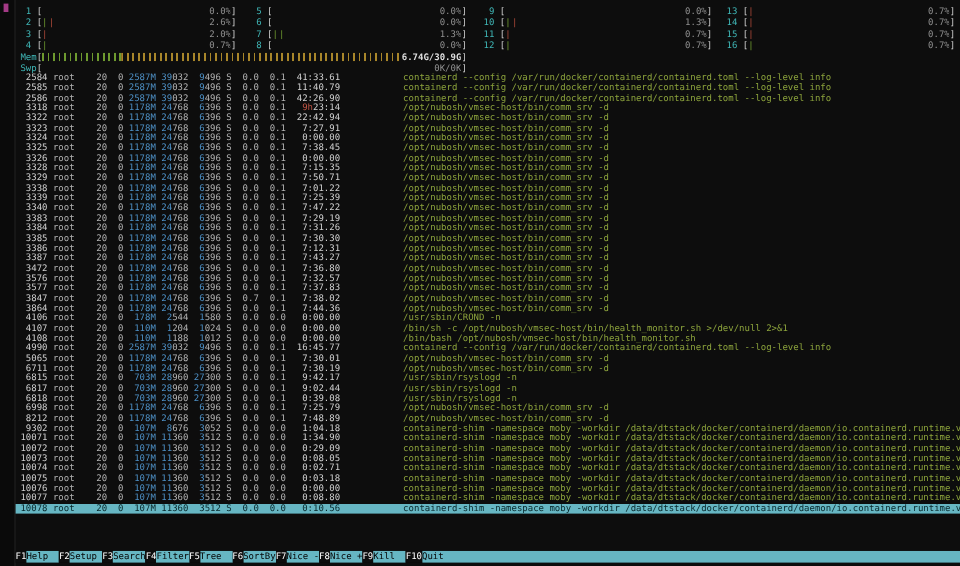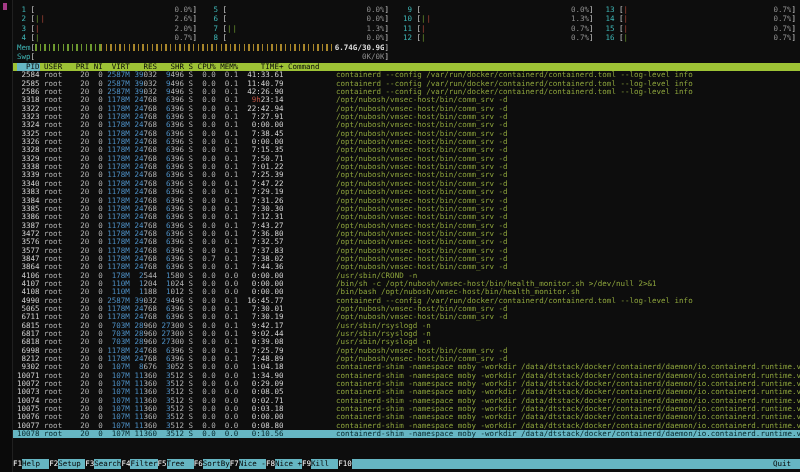--- a/index.html
+++ b/index.html
@@ -40,22 +40,22 @@
   .c-cmd{color:var(--grn);margin-left:48px;}
   .c-time{color:#cfcfcf;}
   .c-red{color:var(--red);}
   .prow.selected{background:var(--selc);}
   .prow.selected span{color:#06272b !important;}
 
   
   .fnbar{position:absolute;left:0;bottom:3px;width:787px;height:10px;line-height:10px;display:flex;
          background:#0d0d0d;white-space:pre;overflow:hidden;}
   .fk{color:#ffffff;background:#0d0d0d;}
-  .fl{background:var(--selc);color:#050505;text-align:right;}
-  .fl.last{flex:1;padding-left:41px;}
+  .fl{background:var(--selc);color:#050505;}
+  .fl.last{flex:1;}
 </style>
 </head>
 <body>
 
 <div class="screen">
   <div class="gutter">
     <div class="cursor-dot"></div>
   </div>
 
   <div class="term">
@@ -106,21 +106,20 @@
         </div>
         <div class="info">
           
         </div>
         <div class="info">
           
         </div>
       </div>
     </div>
 
-    <div class="thead" id="thead"><span class="sorted">  PID</span><span> USER   PRI NI  VIRT   RES   SHR S CPU% MEM%     TIME+ Command</span></div>
     <div class="rows" id="rows">
         <div class="prow"><span class="c-pid"> 2584</span><span class="c-def"> root   </span><span class="c-def"> 20  0 </span><span class="c-blue">2587M</span><span class="c-def"> </span><span class="c-blue">39</span><span class="c-def">032</span><span class="c-def"> </span><span class="c-blue"> 9</span><span class="c-def">496</span><span class="c-def"> S  0.0  0.1 </span><span class="c-time"> 41:33.61</span><span class="c-cmd"> containerd --config /var/run/docker/containerd/containerd.toml --log-level info</span></div>
         <div class="prow"><span class="c-pid"> 2585</span><span class="c-def"> root   </span><span class="c-def"> 20  0 </span><span class="c-blue">2587M</span><span class="c-def"> </span><span class="c-blue">39</span><span class="c-def">032</span><span class="c-def"> </span><span class="c-blue"> 9</span><span class="c-def">496</span><span class="c-def"> S  0.0  0.1 </span><span class="c-time"> 11:40.79</span><span class="c-cmd"> containerd --config /var/run/docker/containerd/containerd.toml --log-level info</span></div>
         <div class="prow"><span class="c-pid"> 2586</span><span class="c-def"> root   </span><span class="c-def"> 20  0 </span><span class="c-blue">2587M</span><span class="c-def"> </span><span class="c-blue">39</span><span class="c-def">032</span><span class="c-def"> </span><span class="c-blue"> 9</span><span class="c-def">496</span><span class="c-def"> S  0.0  0.1 </span><span class="c-time"> 42:26.90</span><span class="c-cmd"> containerd --config /var/run/docker/containerd/containerd.toml --log-level info</span></div>
         <div class="prow"><span class="c-pid"> 3318</span><span class="c-def"> root   </span><span class="c-def"> 20  0 </span><span class="c-blue">1178M</span><span class="c-def"> </span><span class="c-blue">24</span><span class="c-def">768</span><span class="c-def"> </span><span class="c-blue"> 6</span><span class="c-def">396</span><span class="c-def"> S  0.0  0.1 </span><span class="c-red">  9h</span><span class="c-time">23:14</span><span class="c-cmd"> /opt/nubosh/vmsec-host/bin/comm_srv -d</span></div>
         <div class="prow"><span class="c-pid"> 3322</span><span class="c-def"> root   </span><span class="c-def"> 20  0 </span><span class="c-blue">1178M</span><span class="c-def"> </span><span class="c-blue">24</span><span class="c-def">768</span><span class="c-def"> </span><span class="c-blue"> 6</span><span class="c-def">396</span><span class="c-def"> S  0.0  0.1 </span><span class="c-time"> 22:42.94</span><span class="c-cmd"> /opt/nubosh/vmsec-host/bin/comm_srv -d</span></div>
         <div class="prow"><span class="c-pid"> 3323</span><span class="c-def"> root   </span><span class="c-def"> 20  0 </span><span class="c-blue">1178M</span><span class="c-def"> </span><span class="c-blue">24</span><span class="c-def">768</span><span class="c-def"> </span><span class="c-blue"> 6</span><span class="c-def">396</span><span class="c-def"> S  0.0  0.1 </span><span class="c-time">  7:27.91</span><span class="c-cmd"> /opt/nubosh/vmsec-host/bin/comm_srv -d</span></div>
         <div class="prow"><span class="c-pid"> 3324</span><span class="c-def"> root   </span><span class="c-def"> 20  0 </span><span class="c-blue">1178M</span><span class="c-def"> </span><span class="c-blue">24</span><span class="c-def">768</span><span class="c-def"> </span><span class="c-blue"> 6</span><span class="c-def">396</span><span class="c-def"> S  0.0  0.1 </span><span class="c-time">  0:00.00</span><span class="c-cmd"> /opt/nubosh/vmsec-host/bin/comm_srv -d</span></div>
         <div class="prow"><span class="c-pid"> 3325</span><span class="c-def"> root   </span><span class="c-def"> 20  0 </span><span class="c-blue">1178M</span><span class="c-def"> </span><span class="c-blue">24</span><span class="c-def">768</span><span class="c-def"> </span><span class="c-blue"> 6</span><span class="c-def">396</span><span class="c-def"> S  0.0  0.1 </span><span class="c-time">  7:38.45</span><span class="c-cmd"> /opt/nubosh/vmsec-host/bin/comm_srv -d</span></div>
         <div class="prow"><span class="c-pid"> 3326</span><span class="c-def"> root   </span><span class="c-def"> 20  0 </span><span class="c-blue">1178M</span><span class="c-def"> </span><span class="c-blue">24</span><span class="c-def">768</span><span class="c-def"> </span><span class="c-blue"> 6</span><span class="c-def">396</span><span class="c-def"> S  0.0  0.1 </span><span class="c-time">  0:00.00</span><span class="c-cmd"> /opt/nubosh/vmsec-host/bin/comm_srv -d</span></div>

